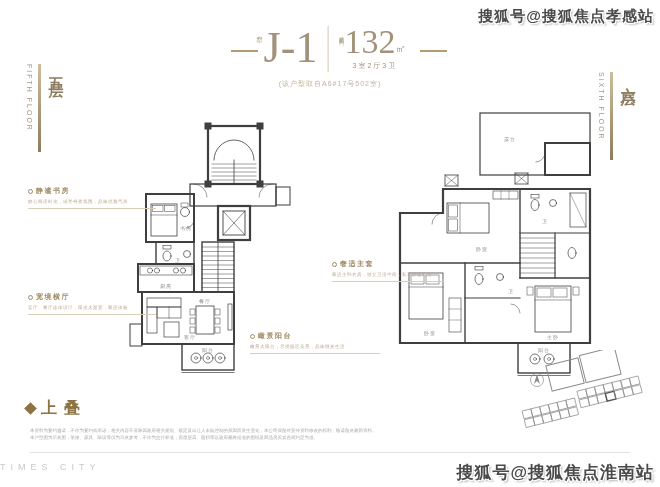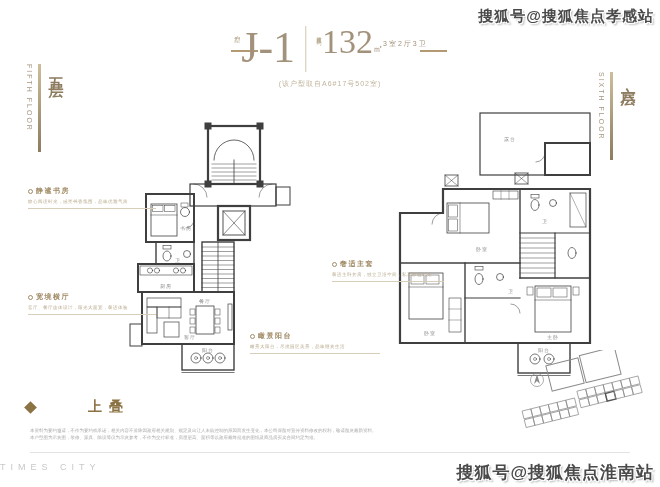--- a/index.html
+++ b/index.html
@@ -11,21 +11,21 @@
   .dash-l{left:231px;}
   .dash-r{left:420px;}
   .header{position:absolute;left:50%;top:26px;transform:translateX(-50%);
           display:flex;gap:10px;color:#a3927b;}
   .unit-block{display:flex;align-items:flex-start;}
   .unit-prefix{writing-mode:vertical-rl;font-size:6px;letter-spacing:2px;color:#b6a98f;margin-top:4px;}
   .unit-code{font-family:"Liberation Serif",serif;font-size:44px;line-height:44px;color:#a3927b;}
   .vdiv{width:1px;height:46px;background:#d3c7b1;}
   .area-block{display:flex;align-items:flex-start;}
   .area-note{writing-mode:vertical-rl;font-size:5px;letter-spacing:1px;color:#b6a98f;margin-top:6px;}
-  .area-main{display:flex;flex-direction:row;align-items:center;}
+  .area-main{display:flex;flex-direction:column;align-items:center;}
   .area-row{display:flex;align-items:flex-end;}
   .area-value{font-family:"Liberation Serif",serif;font-size:34px;line-height:32px;color:#a3927b;}
   .area-unit{font-size:10px;margin-bottom:2px;color:#a3927b;}
   .rooms-summary{font-size:7px;letter-spacing:2px;color:#a3927b;margin-top:3px;}
   .source-note{position:absolute;left:50%;top:79px;transform:translateX(-50%);
                font-size:7px;color:#c0b49c;letter-spacing:1px;white-space:nowrap;}
 
   
   .floor-label{position:absolute;display:flex;gap:5px;}
   .floor-en{writing-mode:vertical-rl;font-size:7px;letter-spacing:2px;color:#a59884;}
@@ -39,22 +39,22 @@
   .anno{position:absolute;}
   .anno .t{display:flex;align-items:center;gap:3px;font-size:7px;font-weight:bold;
            letter-spacing:1.5px;color:#a08a64;white-space:nowrap;}
   .anno .mk{width:3px;height:3px;border:0.5px solid #a08a64;border-radius:50%;}
   .anno .d{font-size:4.5px;color:#b8a98d;margin-top:3px;white-space:nowrap;letter-spacing:0.5px;}
   .anno .ln{height:1px;background:#d8cdb8;margin-top:4px;}
 
   
   .section{position:absolute;left:26px;top:398px;display:flex;align-items:center;gap:6px;}
   .section .diamond{width:9px;height:9px;background:#8c7344;transform:rotate(45deg);}
-  .section .txt{font-size:14px;font-weight:bold;letter-spacing:7px;color:#8c7344;
-                font-family:"Liberation Serif",serif;margin-left:47px;}
+  .section .txt{font-size:16px;font-weight:bold;letter-spacing:7px;color:#8c7344;
+                font-family:"Liberation Serif",serif;}
 
   
   .disclaimer{position:absolute;left:30px;top:427px;width:600px;font-size:4.5px;
               line-height:7px;color:#a9a9a9;}
   .rule{position:absolute;left:30px;top:452px;width:600px;height:1px;background:#e3e3e3;}
   .brand{position:absolute;left:0;right:0;top:462px;text-align:left;font-size:9px;
          letter-spacing:5px;color:#c8c8c8;}
 
   
   .wm{position:absolute;font-weight:900;color:#4a4a4a;letter-spacing:1px;white-space:nowrap;

